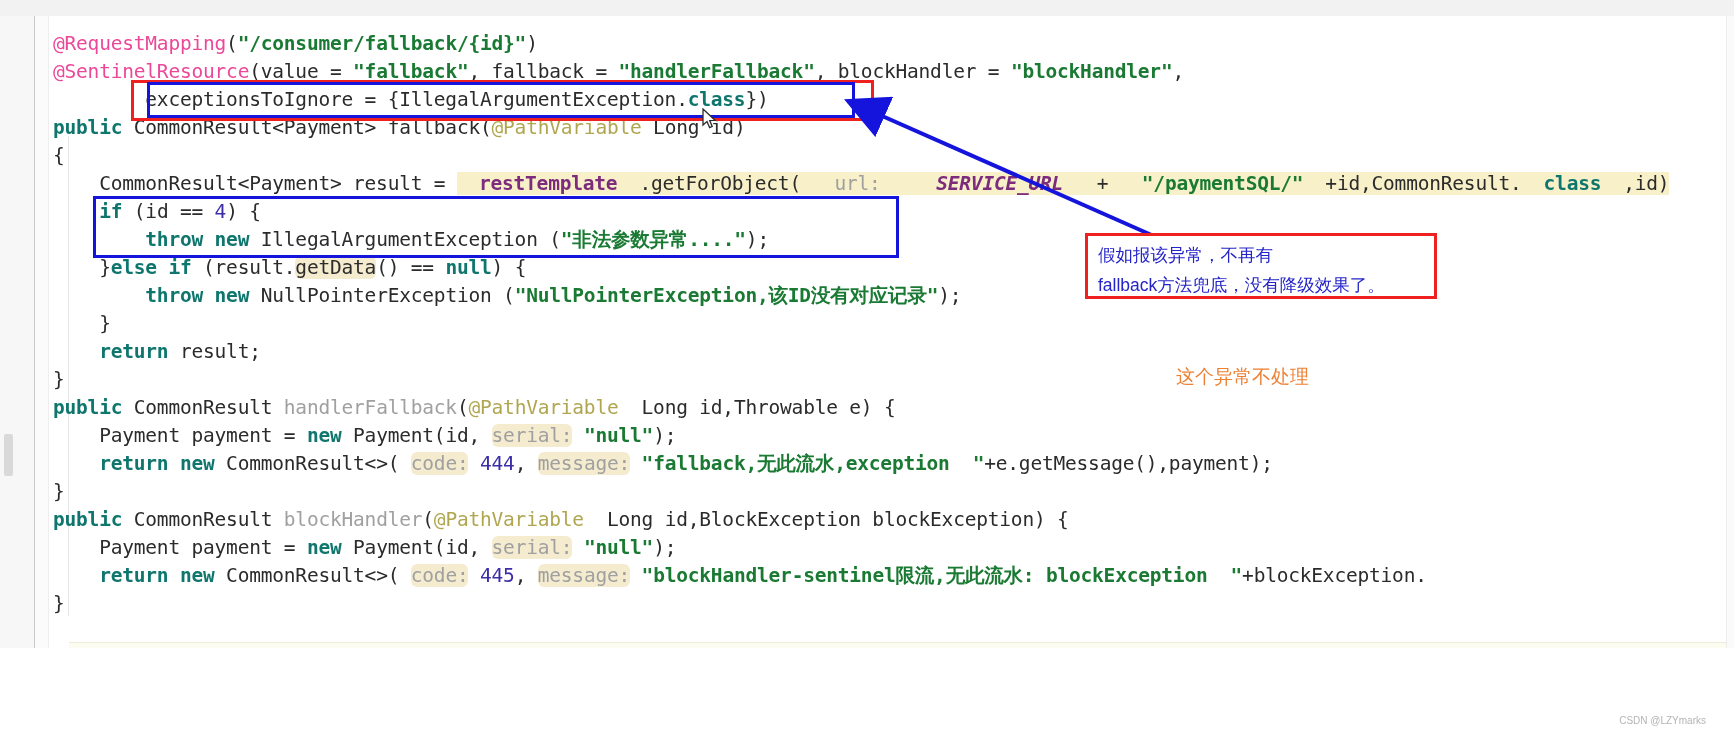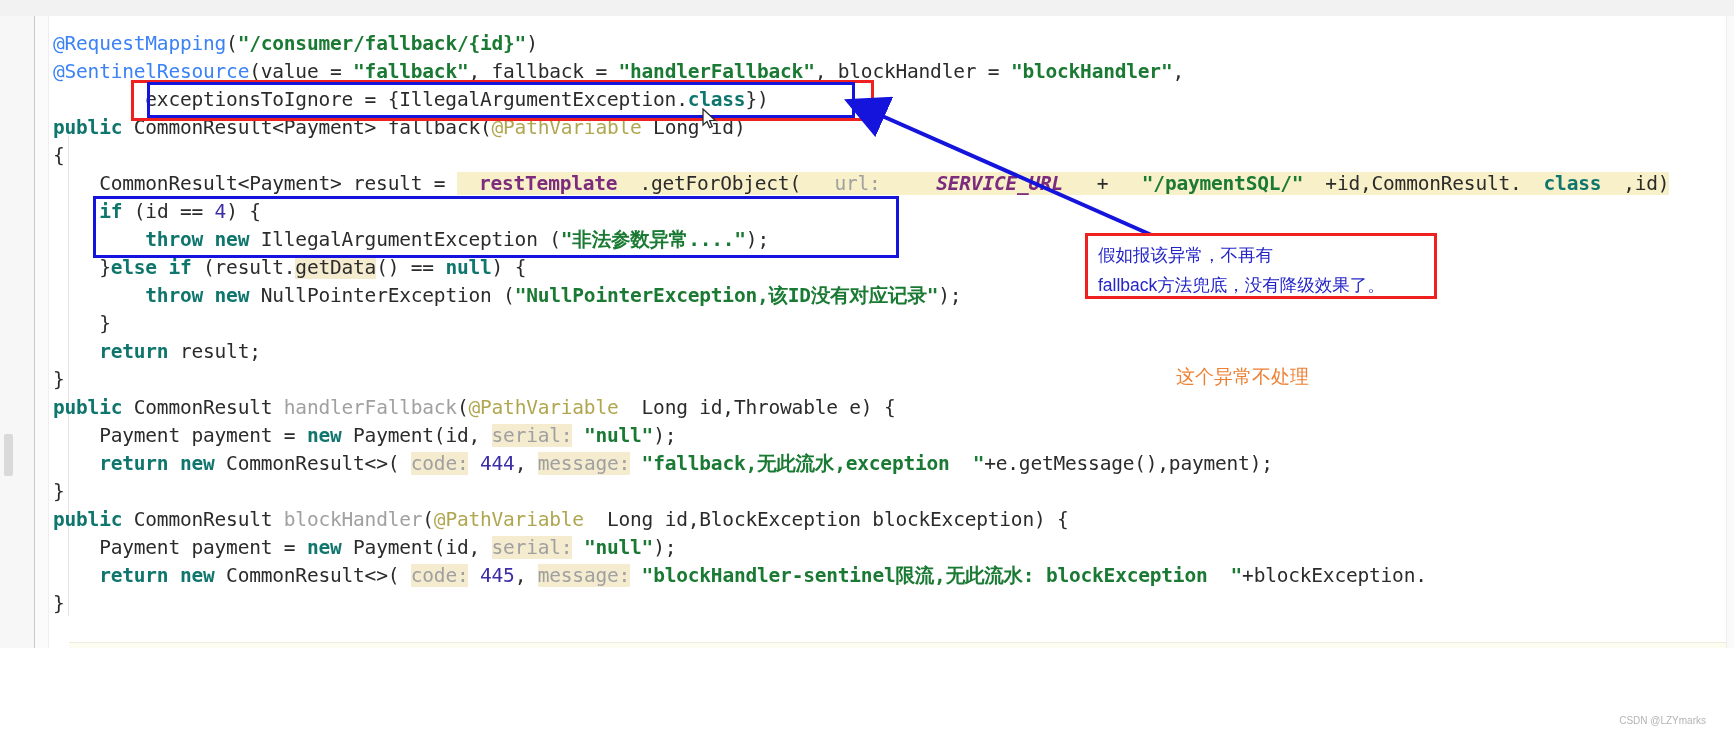--- a/index.html
+++ b/index.html
@@ -62,29 +62,29 @@
     position:absolute;left:18px;
     white-space:pre;
     font-family:"DejaVu Sans Mono","Liberation Mono",monospace;
     font-size:19.5px;
     line-height:28px;
     letter-spacing:-0.2px;
     color:#2b2b2b;
   }
   .kw       {color:#0f766e;font-weight:bold;}
   .str      {color:#1a7a33;font-weight:bold;}
-  .anno     {color:#3b82f6;}
+  .anno     {color:#ec4899;}
   .num      {color:#3b2ea8;}
   .fld      {color:#7d2b7d;font-weight:bold;}
   .static   {color:#7d2b7d;font-weight:bold;font-style:italic;}
   .mth      {color:#a0a0a0;text-align:right;}
   .pv       {color:#b0a64f;}
   .plain    {color:#2b2b2b;}
   .hl       {background:#f7f0c8;padding-left:22px;}
-  .hl2      {background:#f5ecd0;}
+  .hl2      {background:#f5ecd0;border-radius:6px;}
 
   
   .box-red{
     position:absolute;border:3px solid #ef2020;background:transparent;
     pointer-events:none;
   }
   .box-blue{
     position:absolute;border:3px solid #1414dc;background:transparent;
     pointer-events:none;
   }

